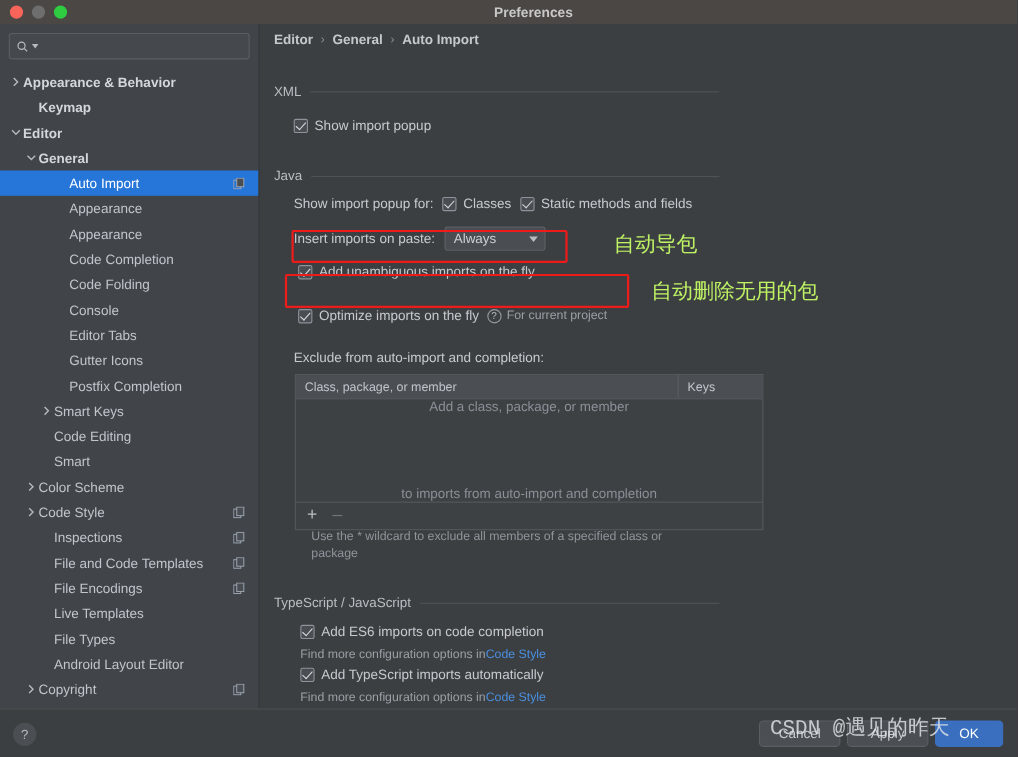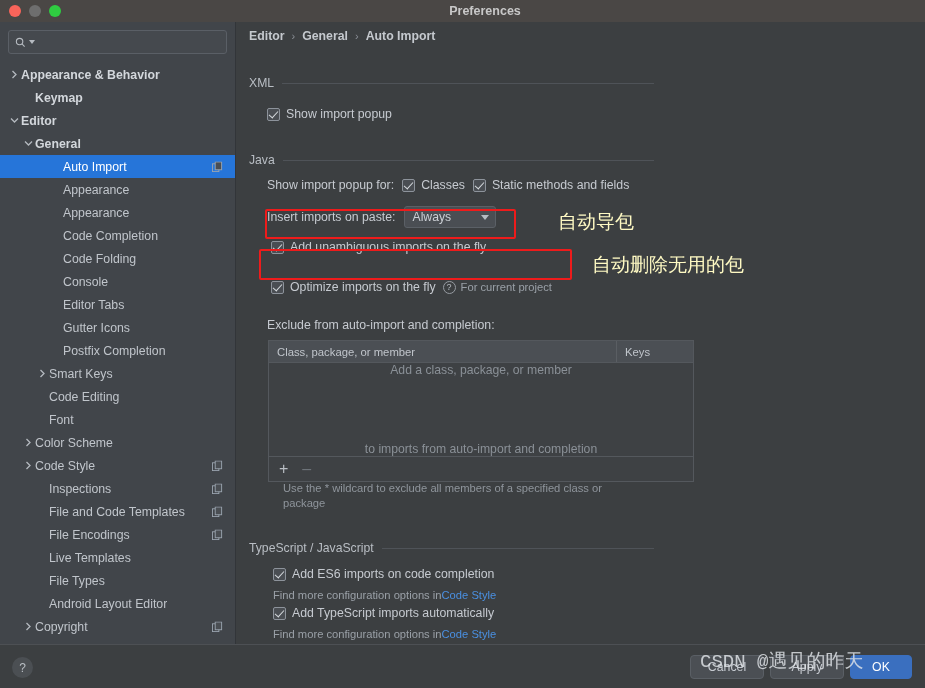--- a/index.html
+++ b/index.html
@@ -144,21 +144,21 @@
   }
 
   .redbox {
     position: absolute;
     border: 2.4px solid #ee1b1b;
     border-radius: 2px;
     pointer-events: none;
   }
   .annot {
     position: absolute;
-    color: #fef9c3;
+    color: #bef264;
     font-size: 19px;
     font-family: "DejaVu Sans", sans-serif;
     white-space: nowrap;
   }
 
   .helpicon {
     width: 13px; height: 13px;
     border: 1px solid #969ba1;
     border-radius: 50%;
     display: inline-flex; align-items: center; justify-content: center;
@@ -338,21 +338,21 @@
             </svg>
           </span>
           <span class="tree-label">Smart Keys</span>
         </div>
         <div class="tree-item">
           <span class="arrow" style="margin-left: 36px;"></span>
           <span class="tree-label">Code Editing</span>
         </div>
         <div class="tree-item">
           <span class="arrow" style="margin-left: 36px;"></span>
-          <span class="tree-label">Font</span>
+          <span class="tree-label">Smart</span>
         </div>
         <div class="tree-item">
           <span class="arrow" style="margin-left: 22px;">
             <svg width="7" height="9" viewBox="0 0 7 9">
               <path d="M1.5 1 L5 4.5 L1.5 8" fill="none" stroke="#b4b9bf" stroke-width="1.3"></path>
             </svg>
           </span>
           <span class="tree-label">Color Scheme</span>
         </div>
         <div class="tree-item">

